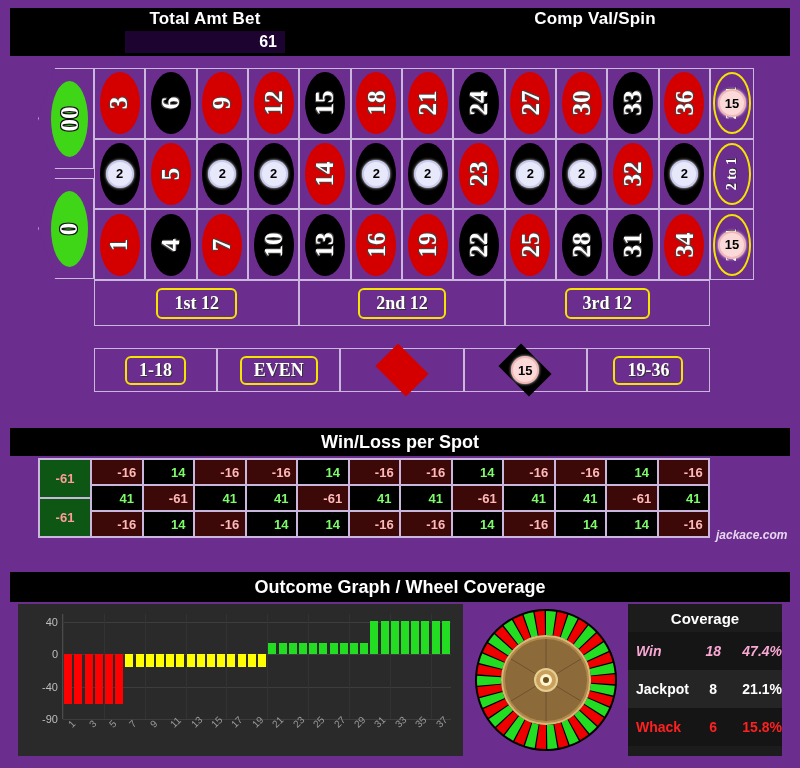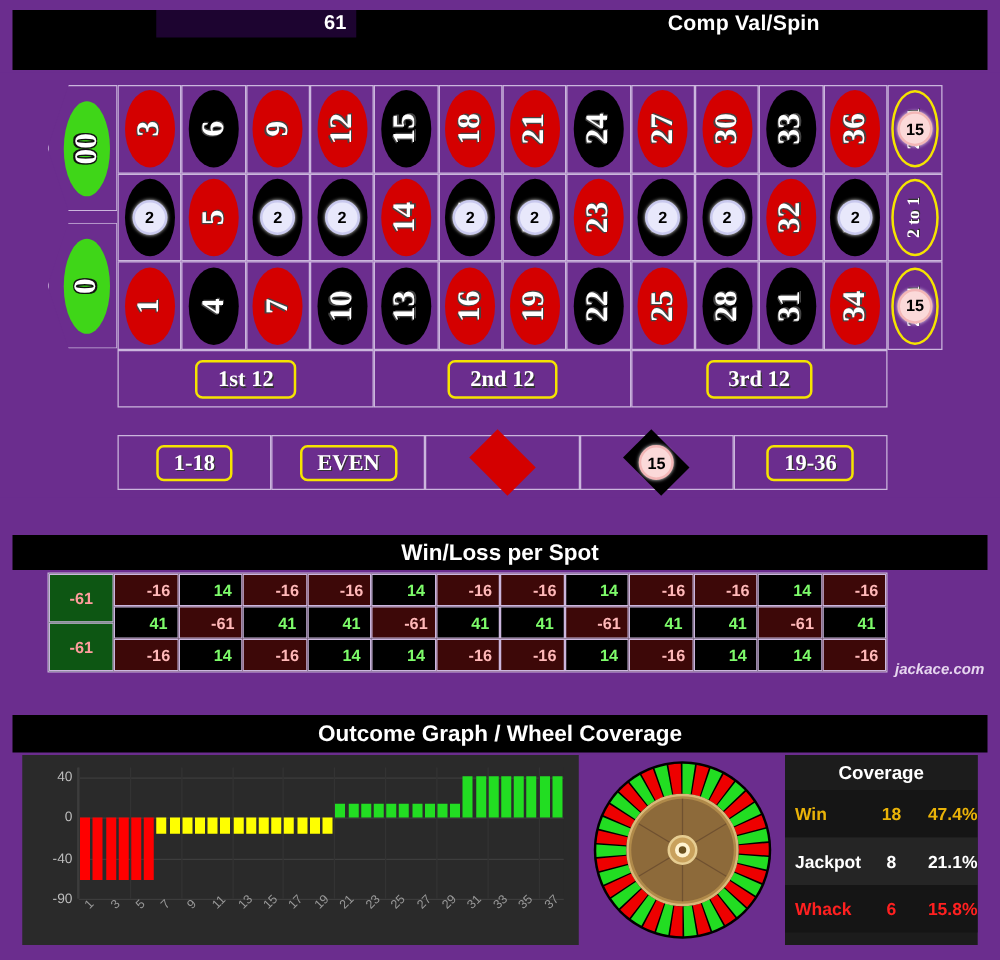--- a/index.html
+++ b/index.html
@@ -212,27 +212,28 @@
   .cov-title{
     height:28px;display:flex;align-items:center;justify-content:center;
     color:#fff;font-size:15px;font-weight:bold;background:#1c1c1c;
   }
   .cov-row{display:flex;height:38px;align-items:center;}
   .cov-row.alt{background:#252525;}
   .cov-row.dark{background:#151515;}
   .cov-lab{flex:1.5;padding-left:8px;font-size:14px;font-weight:bold;}
   .cov-n{flex:.7;text-align:center;font-size:14px;font-weight:bold;}
   .cov-p{flex:1.3;text-align:right;font-size:14px;font-weight:bold;}
-  .cg{color:#eab308;} .cw{color:#fff;} .cr{color:#ff2020;}
+  .cg{color:#f9a8d4;font-style:italic;} .cw{color:#fff;} .cr{color:#ff2020;}
 </style>
 </head>
 <body>
 
 <div class="stats-bar">
   <div class="stat-col">
+    <div class="stat-label">Total Amt Bet</div>
     <div class="stat-valbox">
       <span class="stat-value">61</span>
     </div>
   </div>
   <div class="stat-col">
     <div class="stat-label">Comp Val/Spin</div>
   </div>
 </div>
 
 <div class="felt">

